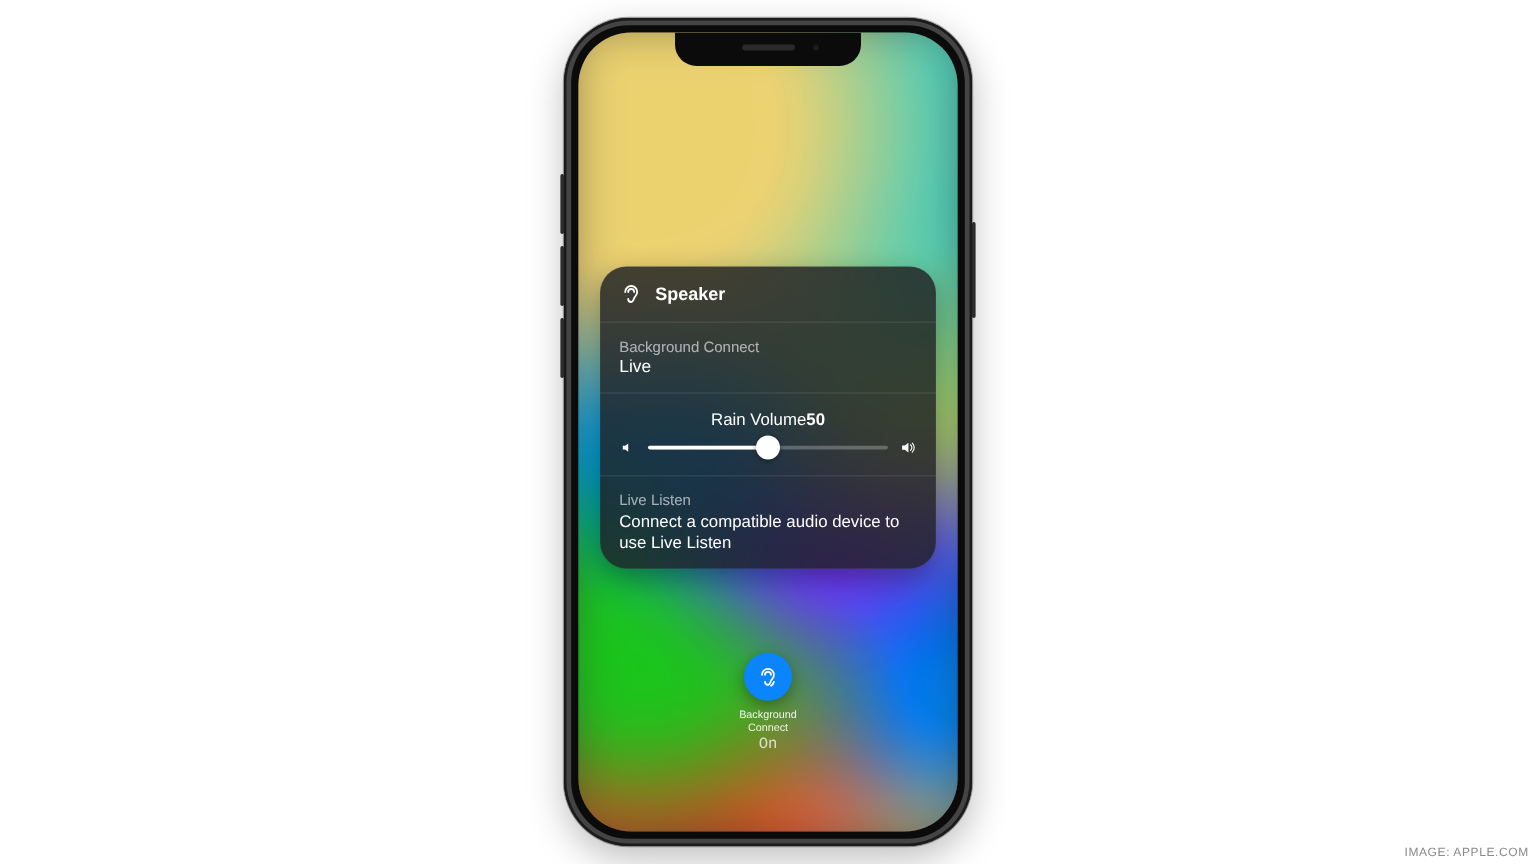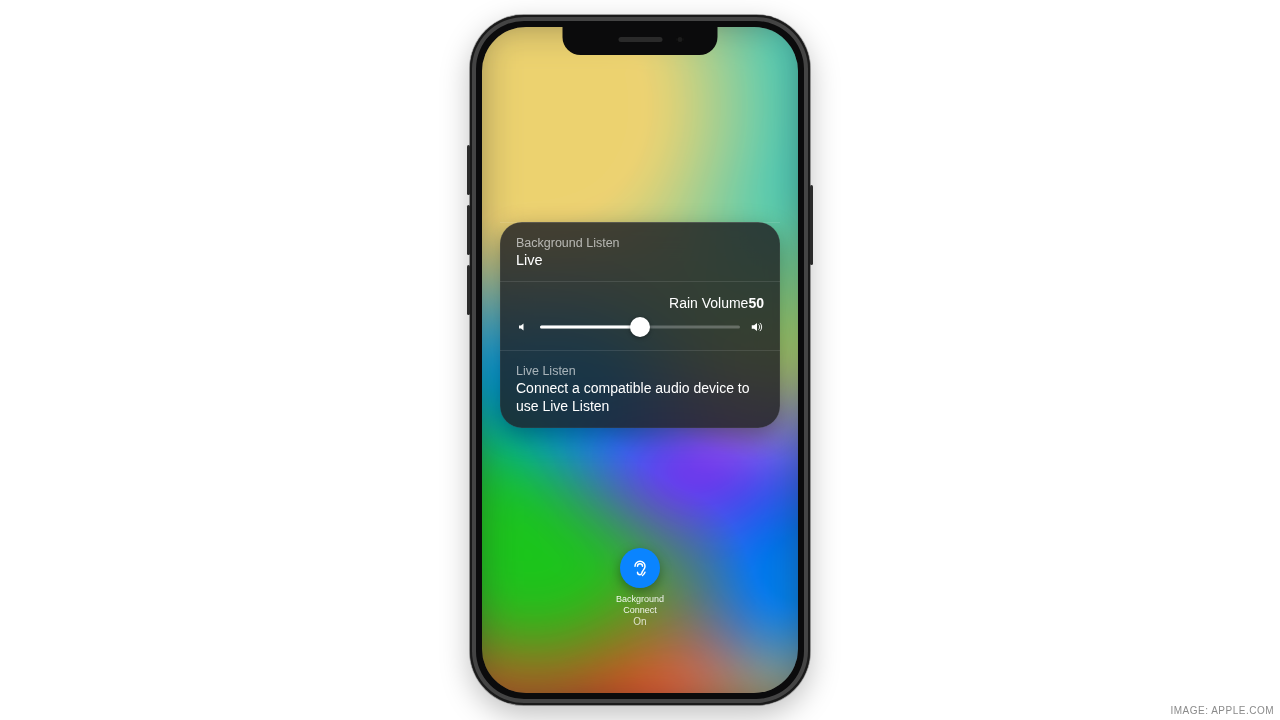--- a/index.html
+++ b/index.html
@@ -162,21 +162,21 @@
     color: rgba(255,255,255,0.62);
     font-size: 12.5px;
   }
   .value {
     color: #fff;
     font-size: 14.5px;
     margin-top: 2px;
   }
   .volume-row {
     display: flex;
-    justify-content: flex-end;
+    justify-content: center;
     align-items: baseline;
     margin-bottom: 6px;
   }
   .volume-label {
     color: #fff;
     font-size: 14px;
   }
   .volume-value {
     color: #fff;
     font-size: 14px;
@@ -259,23 +259,24 @@
     justify-content: center;
     box-shadow: 0 4px 12px rgba(0,0,0,0.35);
   }
   .cc-label {
     font-size: 9px;
     line-height: 1.15;
     color: rgba(255,255,255,0.9);
     text-align: center;
   }
   .cc-status {
-    font-size: 10px;
+    font-size: 13px;
     color: rgba(255,255,255,0.75);
     margin-top: 1px;
+    font-family: Liberation Mono, monospace;
   }
 
   
   .credit {
     position: absolute;
     right: 6px;
     bottom: 4px;
     font-size: 10px;
     letter-spacing: 0.5px;
     color: #8a8a8a;
@@ -287,24 +288,33 @@
 
 <div class="stage">
 
   <div class="phone">
     <div class="screen">
       <div class="wallpaper"></div>
       <div class="screen-darken"></div>
       <div class="notch"></div>
 
       <div class="panel">
+        <div class="section panel-header">
+          <span class="ear-icon">
+            <svg viewBox="0 0 24 24" width="20" height="20" fill="none" stroke="#ffffff" stroke-width="1.8" stroke-linecap="round" stroke-linejoin="round">
+              <path d="M6 10a6 6 0 0 1 12 0c0 3-2 4-3 6s-1 4-3 4a3 3 0 0 1-3-3"></path>
+              <path d="M9 10a3 3 0 0 1 6 0"></path>
+            </svg>
+          </span>
+          <span class="panel-title">Speaker</span>
+        </div>
         <div class="sep"></div>
 
         <div class="section">
-          <div class="muted">Background Listen</div>
+          <div class="muted">Background Connect</div>
           <div class="value">Live</div>
         </div>
         <div class="sep"></div>
 
         <div class="section">
           <div class="volume-row">
             <span class="volume-label">Rain Volume</span>
             <span class="volume-value">50</span>
           </div>
           <div class="slider-row">

